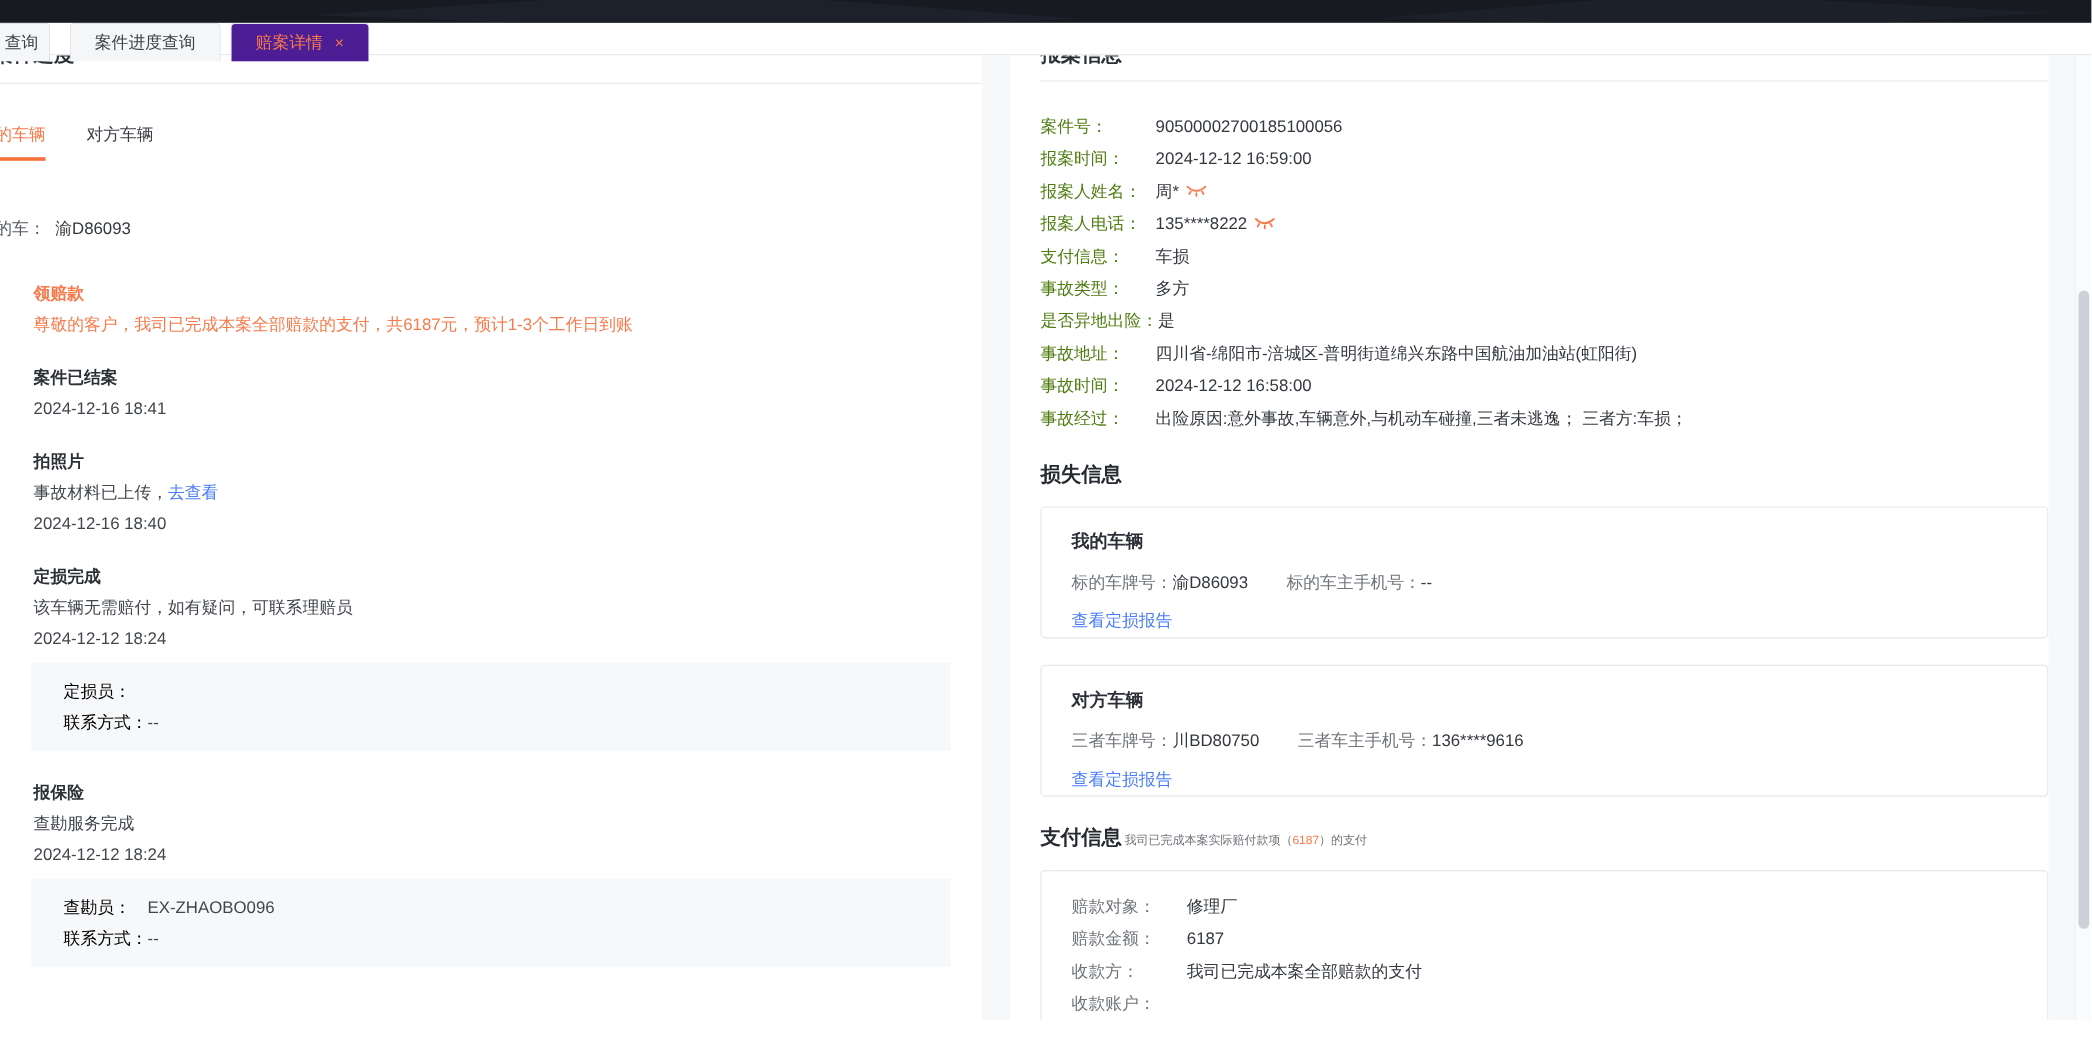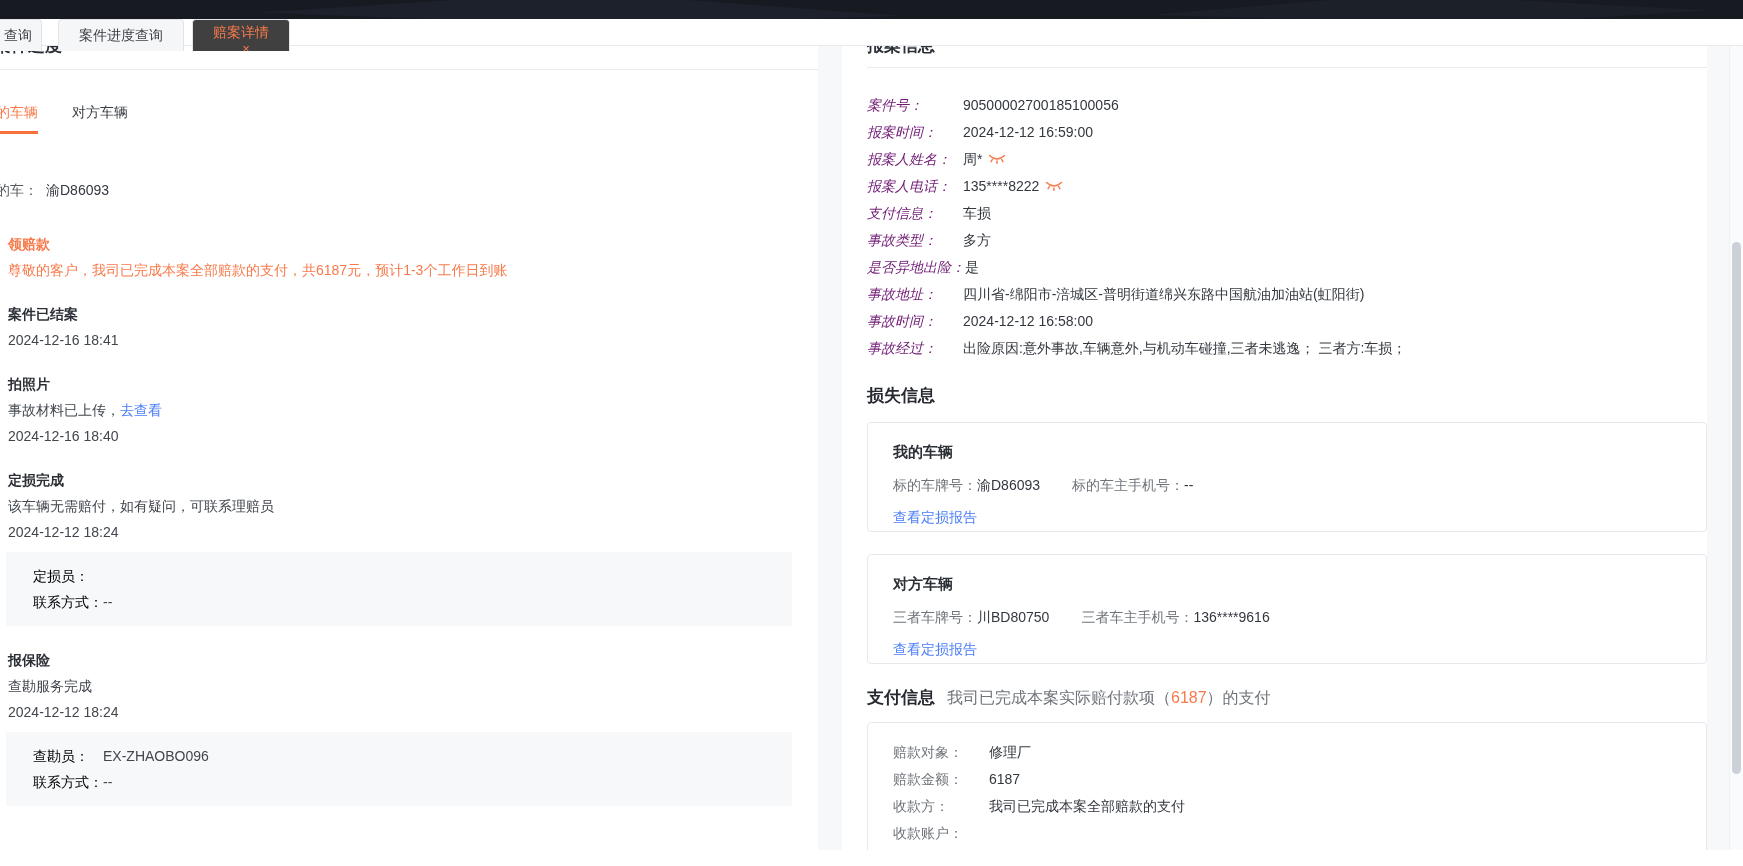--- a/index.html
+++ b/index.html
@@ -9,27 +9,27 @@
   
   .banner { position:relative; z-index:3; height:19px; background:#171a21; overflow:hidden; }
   .banner .shape1 { position:absolute; left:260px; top:-8px; width:640px; height:34px;
     background:#232836; opacity:.55; clip-path:polygon(0 60%,50% 0,100% 70%,55% 100%); }
   .banner .shape2 { position:absolute; left:1150px; top:-6px; width:560px; height:30px;
     background:#20242f; opacity:.6; clip-path:polygon(0 70%,45% 0,100% 55%,60% 100%); }
 
   
   .tabbar { position:relative; z-index:2; height:27px; background:#fff;
     border-bottom:1px solid #e7e9ed; display:flex; align-items:flex-start; }
-  .tab { display:flex; align-items:center; height:32px; padding:4px 20px;
+  .tab { display:flex; align-items:center; height:32px; padding:14px 20px;
     background:#f5f6f8; border:1px solid #e0e3e8; border-bottom:none;
     border-radius:4px 4px 0 0; color:#3c4046; cursor:pointer; white-space:nowrap; }
   .tab.cut { margin-left:-6px; padding:0 9px; }
   .tab.t2 { margin-left:16px; }
-  .tab.active { margin-left:8px; height:33px; background:#404040; border:1px solid #e3e6ea;
-    border-bottom:1px solid #fff; margin-bottom:-1px; color:#f87a4b;flex-direction:column; }
+  .tab.active { margin-left:8px; height:33px; background:#4c1d95; border:1px solid #e3e6ea;
+    border-bottom:1px solid #fff; margin-bottom:-1px; color:#f87a4b; }
   .tab .close { margin-left:10px; font-size:13px; color:#f87a4b; line-height:1; }
 
   
   .content { position:relative; z-index:1; display:flex; height:804px; }
   .gutter1 { width:24px; background:#f7f8fa; }
   .gutter2 { width:22px; background:#f7f8fa; }
 
   .panel-head { position:relative; border-bottom:1px solid #e9ebee; }
   .clipped-heading { position:absolute; top:-12px; font-size:17px; font-weight:bold;
     color:#2a2e35; line-height:24px; white-space:nowrap; }
@@ -41,47 +41,47 @@
 
   .veh-tabs { display:flex; margin:28px 0 0 -18px; }
   .veh-tab { padding:6px 0 9px 0; margin-right:34px; color:#3c4046; cursor:pointer;
     border-bottom:3px solid transparent; }
   .veh-tab.active { color:#f87a4b; border-bottom-color:#f8703a; }
 
   .veh-line { margin:46px 0 0 -18px; line-height:20px; }
   .veh-line .lbl { color:#565b62; }
   .veh-line .plate { color:#33383f; margin-left:8px; }
 
-  .timeline { margin-top:34px; padding-left:8px; }
+  .timeline { margin-top:34px; padding-left:28px; }
   .tl-item { margin-bottom:24px; }
   .tl-title { font-weight:bold; color:#2c3036; line-height:20px; }
   .tl-item.hl .tl-title, .tl-item.hl .tl-desc { color:#f87a4b; }
   .tl-desc { margin-top:6px; line-height:20px; color:#41464d; }
   .tl-time { margin-top:6px; line-height:20px; color:#41464d; }
   .tl-link { color:#4a7df7; text-decoration:none; cursor:pointer; }
   .tl-box { margin:10px 26px 0 -2px; background:#f7f8fa; padding:14px 0 14px 27px; }
   .tl-box .brow { line-height:20px; }
   .tl-box .brow + .brow { margin-top:6px; }
   .tl-box .blbl { display:inline-block; min-width:70px; color:#000000; }
   .tl-box .bval { color:#41464d; }
 
   
   .right-panel { width:865px; background:#fff; overflow:hidden; position:relative;
     padding:0 0 0 25px; }
   .right-panel .panel-head { height:22px; margin-right:0; }
   .right-panel .clipped-heading { left:0px; }
 
   .case-rows { margin-top:24px; }
   .info-row { height:27px; line-height:27px; white-space:nowrap; }
-  .info-label { display:inline-block; min-width:96px; color:#701a75;font-style:italic; }
+  .info-label { display:inline-block; min-width:96px; color:#4d7c0f; }
   .info-value { color:#33383f; }
   .eye-ico { display:inline-block; vertical-align:-1px; margin-left:6px; color:#f87a4b; cursor:pointer; }
 
   .sec-heading { margin-top:22px; font-size:17px; font-weight:bold; color:#262a30; line-height:24px; }
-  .sec-sub { font-size:16px; font-weight:normal; color:#6f747b; margin-left:12px; }
+  .sec-sub { font-size:10px; font-weight:normal; color:#6f747b; margin-left:2px; }
   .sec-sub .amt { color:#f87a4b; }
 
   .card { border:1px solid #e6e8ec; border-radius:4px; background:#fff;
     padding:18px 22px 4px 25px; margin-top:14px; width:840px; }
   .card + .card { margin-top:22px; }
   .card-title { font-size:15px; font-weight:bold; color:#2c3036; line-height:22px; }
   .card-fields { margin-top:12px; line-height:20px; }
   .cf-pair + .cf-pair { margin-left:32px; }
   .cf-label { color:#6f747b; }
   .cf-value { color:#33383f; }

